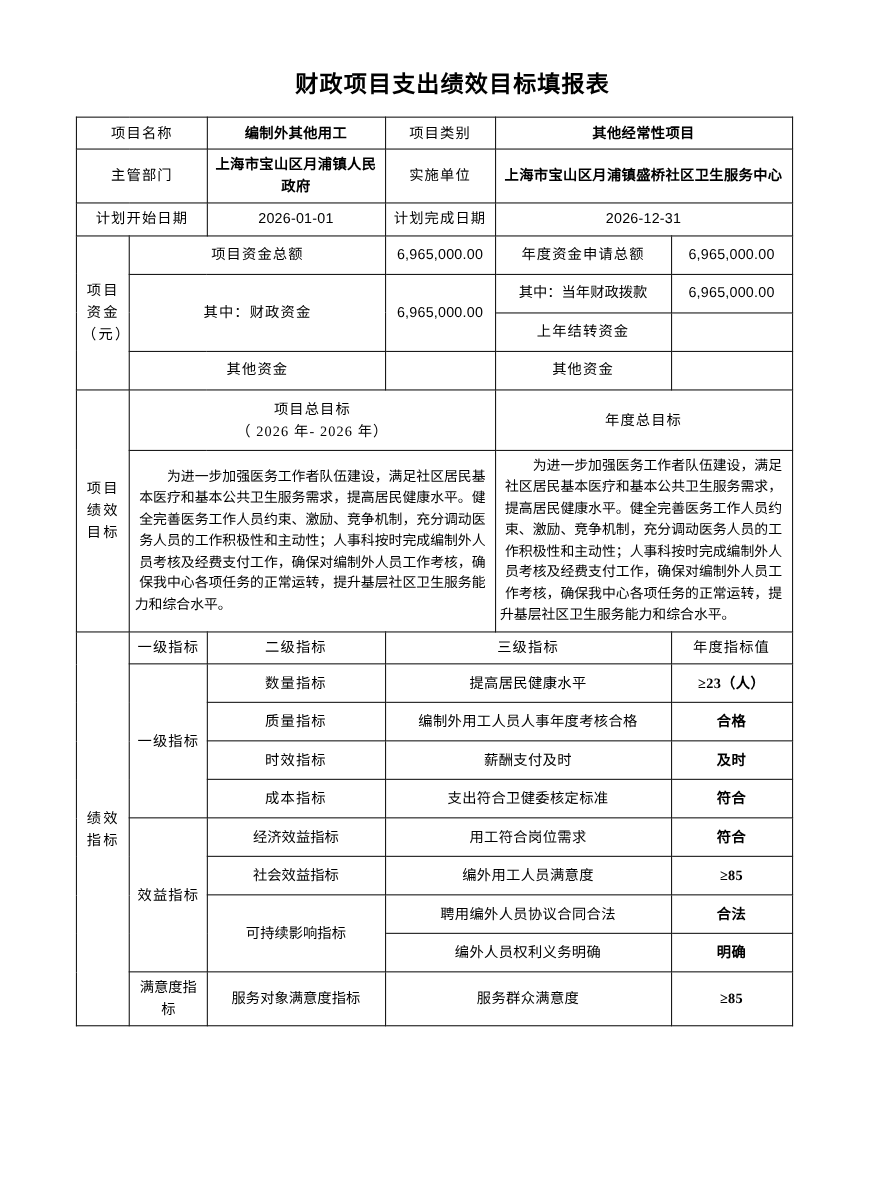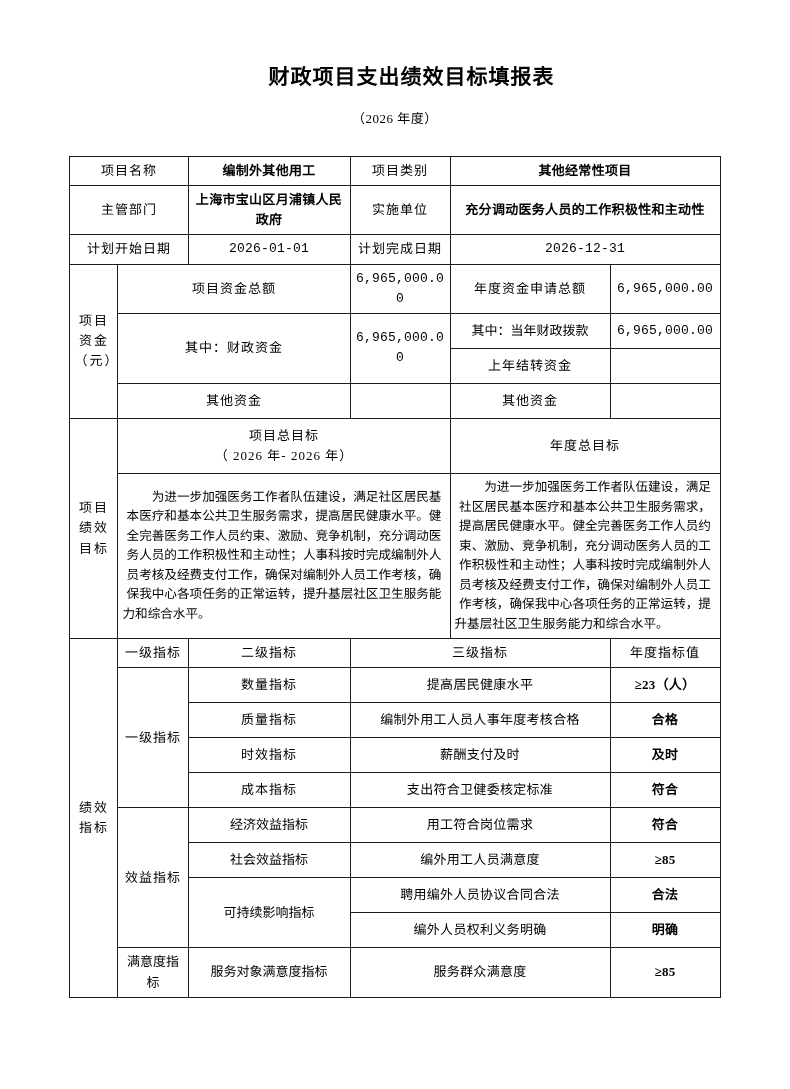--- a/index.html
+++ b/index.html
@@ -51,21 +51,21 @@
     border: 1px solid #1a1a1a;
     padding: 4px 4px;
     vertical-align: middle;
     text-align: center;
     line-height: 1.55;
     word-break: break-all;
   }
   
   .lbl            { letter-spacing: 1px; }
   .vcell          { letter-spacing: 0.3px; font-weight: bold; }
-  .num            { font-family: Liberation Mono, monospace; letter-spacing: 0.2px; }
+  .num            { font-family: Liberation Sans, sans-serif; letter-spacing: 0.2px; }
   .sidelabel {
     letter-spacing: 2px;
     line-height: 1.7;
   }
   .goal-text {
     text-align: justify;
     text-align-last: left;
     text-justify: inter-ideograph;
     text-indent: 2em;
     line-height: 2.0;
@@ -77,21 +77,20 @@
   .ind-l3   { text-align: left; padding-left: 4px; letter-spacing: 0.3px; }
   .tight    { letter-spacing: 0px; }
   .pad-row td { height: 26px; }
 </style>
 </head>
 <body>
 
 <div class="page">
 
   <h1 class="doc-title">财政项目支出绩效目标填报表</h1>
-  <div class="doc-subtitle">（2026 年度）</div>
 
   <table class="form">
     <colgroup>
       <col style="width:48px">
       <col style="width:70px">
       <col style="width:162px">
       <col style="width:100px">
       <col style="width:160px">
       <col style="width:110px">
     </colgroup>
@@ -101,21 +100,21 @@
         <td class="lbl" colspan="2">项目名称</td>
         <td class="vcell">编制外其他用工</td>
         <td class="lbl">项目类别</td>
         <td class="vcell" colspan="2">其他经常性项目</td>
       </tr>
 
       <tr>
         <td class="lbl" colspan="2">主管部门</td>
         <td class="vcell">上海市宝山区月浦镇人民政府</td>
         <td class="lbl">实施单位</td>
-        <td class="vcell" colspan="2">充分调动医务人员的工作积极性和主动性</td>
+        <td class="vcell" colspan="2">上海市宝山区月浦镇盛桥社区卫生服务中心</td>
       </tr>
 
       <tr>
         <td class="lbl" colspan="2">计划开始日期</td>
         <td class="num">2026-01-01</td>
         <td class="lbl">计划完成日期</td>
         <td class="num" colspan="2">2026-12-31</td>
       </tr>
 
       <tr class="pad-row">

